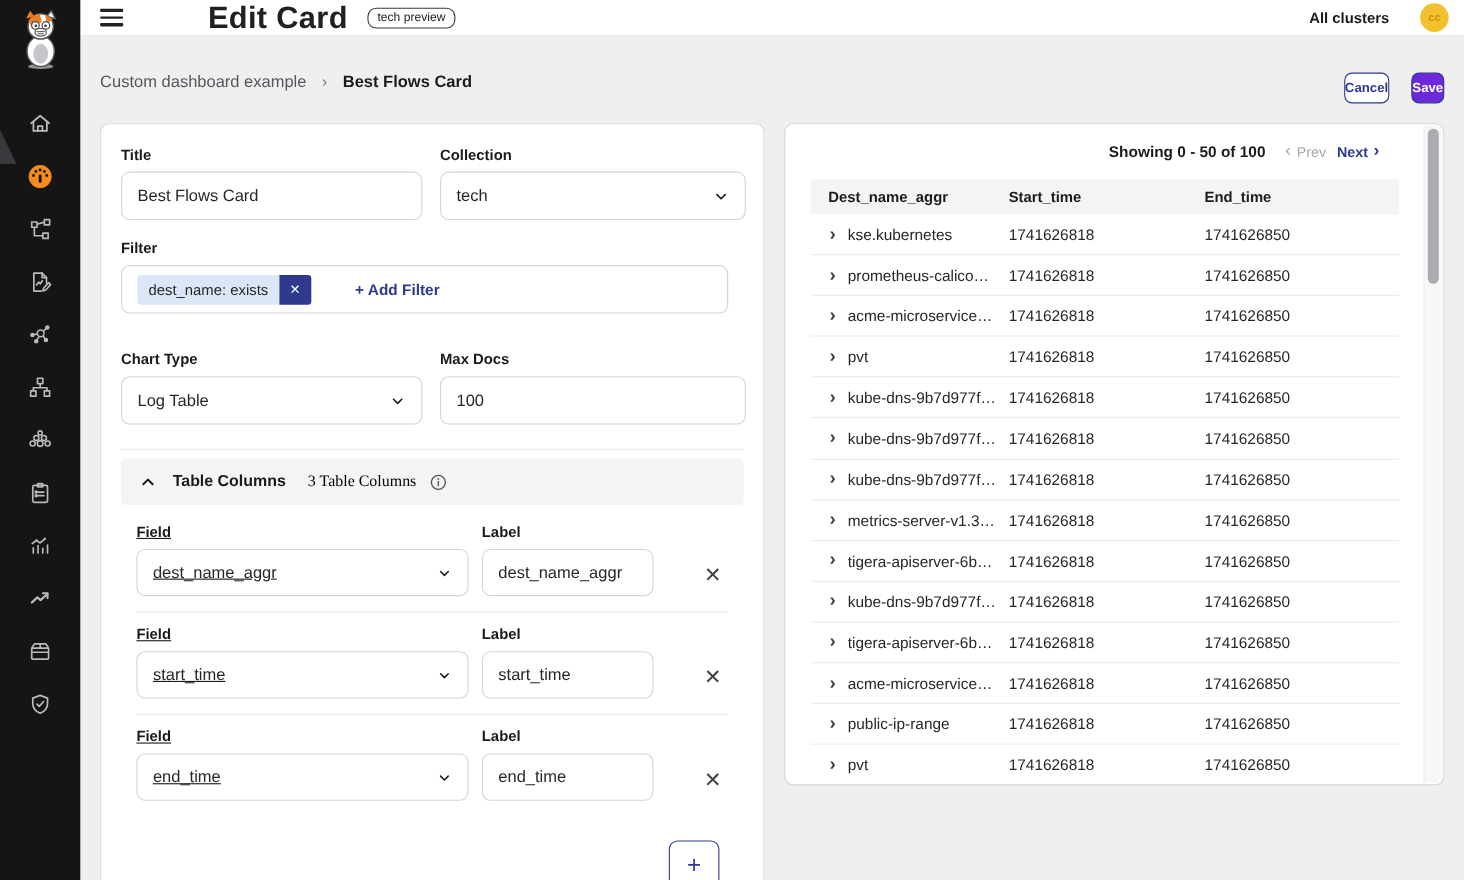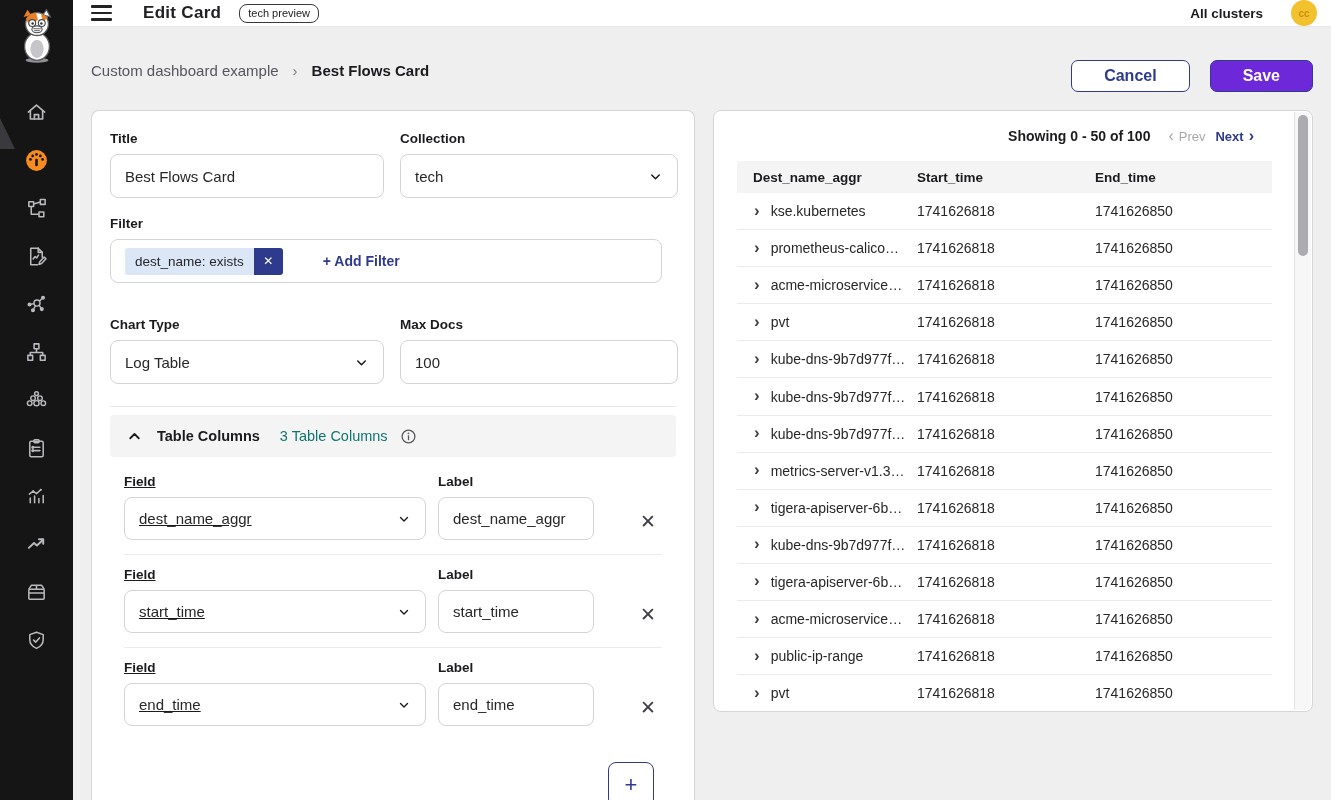--- a/index.html
+++ b/index.html
@@ -16,37 +16,37 @@
   .nav-item { width:73px; height:48px; display:flex; align-items:center; justify-content:center;
     background:none; border:none; cursor:pointer; }
   .nav-item svg { display:block; }
 
   
   .main { flex:1; display:flex; flex-direction:column; }
   .topbar { height:38px; background:#ffffff; display:flex; align-items:center; padding:0 14px 0 18px; border-bottom:1px solid #e7e7e9; }
   .hamburger { background:none; border:none; cursor:pointer; width:24px; height:20px;
     display:flex; flex-direction:column; justify-content:center; gap:4px; margin-right:28px; }
   .hamburger span { display:block; width:21px; height:2.6px; background:#222; border-radius:1px; }
-  .page-title { font-size:17px; font-weight:800; color:#212125; letter-spacing:.3px; }
+  .page-title { font-size:28px; font-weight:800; color:#212125; letter-spacing:.3px;margin-left:46px; }
   .badge { margin-left:18px; font-size:11px; font-weight:500; color:#1b1b1f;
     border:1.4px solid #3a3a3e; border-radius:8px; padding:2px 8px 3px; }
   .topbar-right { margin-left:auto; display:flex; align-items:center; gap:28px; }
   .cluster-selector { font-size:13.5px; font-weight:600; color:#1b1b1f; cursor:pointer; }
   .avatar { width:26px; height:26px; border-radius:50%; background:#f2c12e; color:#cf8f13;
     font-size:10px; font-weight:700; display:flex; align-items:center; justify-content:center; cursor:pointer; }
 
   
   .content { flex:1; position:relative; }
   .page-header { display:flex; align-items:center; padding:22px 18px 18px; }
   .breadcrumb { display:flex; align-items:center; gap:14px; font-size:15px; }
   .crumb-parent { color:#55555c; cursor:pointer; }
   .crumb-sep { color:#7a7a82; font-size:15px; }
   .crumb-current { font-weight:700; color:#1b1b1f; }
   .header-actions { margin-left:auto; display:flex; gap:20px; }
-  .btn { font-size:16px; font-weight:600; border-radius:7px; padding:6px 32px; cursor:pointer;
+  .btn { font-size:12px; font-weight:600; border-radius:7px; padding:6px 0; cursor:pointer;
     font-family:inherit;margin-top:11px; }
   .btn-cancel { background:#fff; color:#2e3a8c; border:1.5px solid #2e3a8c; }
   .btn-save { background:#6d28d9; color:#fff; border:1.5px solid #2e3a8c; }
 
   .panels { display:flex; align-items:flex-start; padding:0 18px; gap:18px; }
 
   
   .form-panel { width:604px; height:692px; background:#fff; border:1px solid #d6d6da;
     border-bottom:none; border-radius:8px 8px 0 0; padding:20px 18px; overflow:hidden; }
   .field-label { font-size:13.5px; font-weight:700; color:#1b1b1f; margin-bottom:8px; display:block; }
@@ -63,21 +63,21 @@
     border-radius:3px 0 0 3px; display:flex; align-items:center; }
   .chip-x { background:#2e3a8c; color:#fff; width:29px; display:flex; align-items:center;
     justify-content:center; font-size:12px; border:none; border-radius:0 3px 3px 0; cursor:pointer; }
   .add-filter { margin-left:40px; color:#2e3a8c; font-size:14px; font-weight:600; cursor:pointer; background:none; border:none; font-family:inherit; }
   .filter-row-space { margin-top:34px; }
   .divider { border-top:1px solid #e7e7e9; margin:22px 0 8px; }
 
   .columns-bar { height:42px; background:#f4f4f5; border-radius:4px; display:flex; align-items:center;
     padding:0 16px; gap:12px; }
   .columns-bar .bar-title { font-size:14.5px; font-weight:700; color:#1b1b1f; margin-left:2px; }
-  .columns-bar .bar-count { font-size:14.5px; color:#0f766e; margin-left:8px; }
+  .columns-bar .bar-count { font-size:14.5px; color:#000000; margin-left:8px;font-family:Liberation Serif, serif; }
   .chevron-up-btn, .info-btn { background:none; border:none; cursor:pointer; display:flex; align-items:center; }
 
   .columns-rows { padding:5px 14px 0; }
   .col-row { display:flex; align-items:flex-end; padding:12px 0 14px; }
   .col-row + .col-row { border-top:1px solid #ebebed; }
   .fgroup-field { width:302px; margin-right:12px;text-decoration:underline; }
   .fgroup-label { width:156px; }
   .col-row .textbox, .col-row .selectbox { height:43px; }
   .x-btn { margin-left:auto; margin-right:6px; margin-bottom:9px; background:none; border:none;
     font-size:19px; color:#3f3f46; cursor:pointer; line-height:1; }

